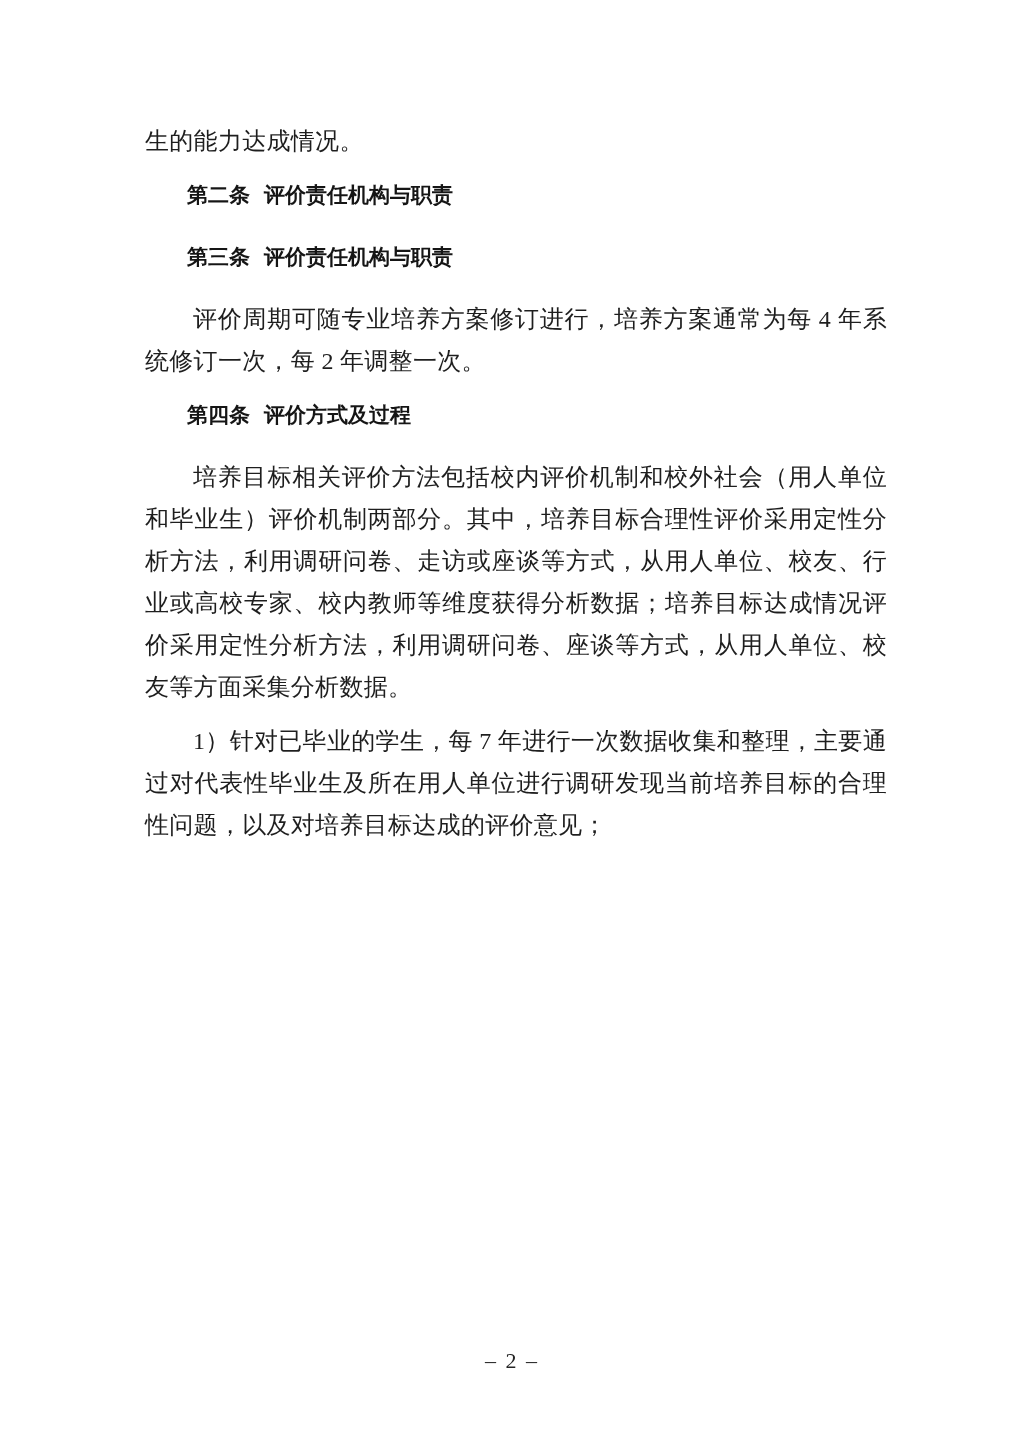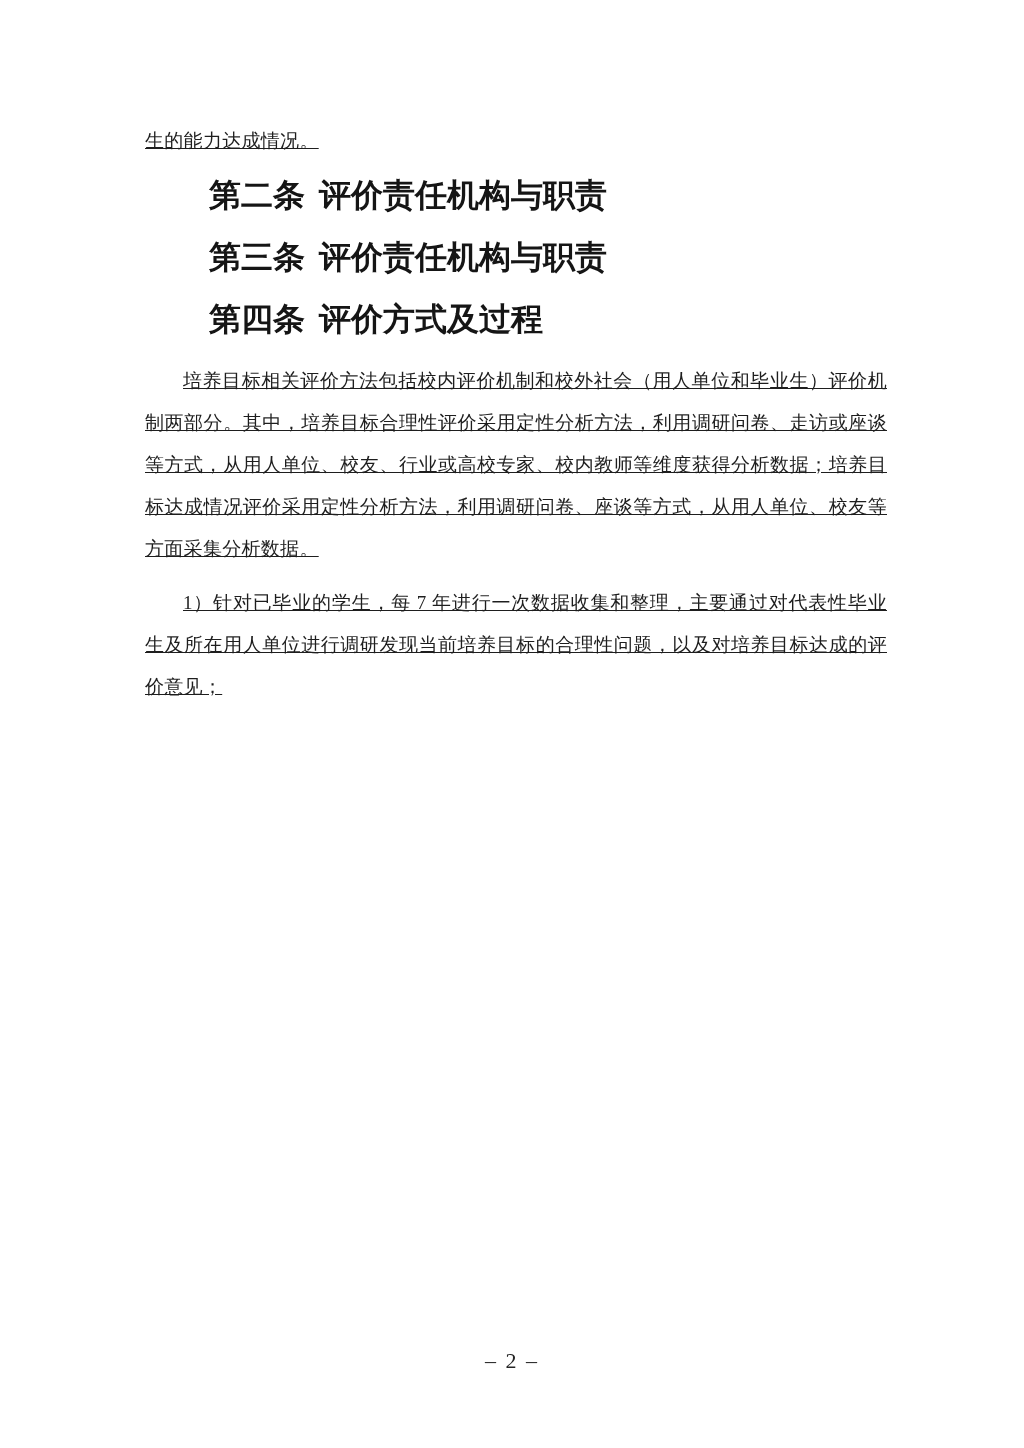--- a/index.html
+++ b/index.html
@@ -20,34 +20,33 @@
     inset: 0;
     background: #ffffff;
   }
   .content {
     position: absolute;
     left: 145px;
     top: 108px;
     width: 742px;
   }
   .para {
-    font-size: 19px;
+    font-size: 24px;
     line-height: 42px;
     margin: 12px 0;
     text-align: justify;
     text-justify: inter-ideograph;
     text-indent: 2em;
     letter-spacing: 0.3px;
-    text-decoration: underline;
   }
   .para.no-indent {
     text-indent: 0;
   }
   .section-heading {
-    font-size: 32px;
+    font-size: 21px;
     line-height: 42px;
     font-weight: bold;
     margin: 8px 0 20px 2em;
     color: #151515;
   }
   .heading-num {
     margin-right: 14px;
   }
   .page-footer {
     position: absolute;
@@ -71,20 +70,21 @@
     <div class="section-heading">
       <span class="heading-num">第二条</span><span>评价责任机构与职责</span>
     </div>
 
 
     <div class="section-heading">
       <span class="heading-num">第三条</span><span>评价责任机构与职责</span>
     </div>
 
 
+    <p class="para">评价周期可随专业培养方案修订进行，培养方案通常为每 4 年系统修订一次，每 2 年调整一次。</p>
 
     <div class="section-heading">
       <span class="heading-num">第四条</span><span>评价方式及过程</span>
     </div>
 
     <p class="para">培养目标相关评价方法包括校内评价机制和校外社会（用人单位和毕业生）评价机制两部分。其中，培养目标合理性评价采用定性分析方法，利用调研问卷、走访或座谈等方式，从用人单位、校友、行业或高校专家、校内教师等维度获得分析数据；培养目标达成情况评价采用定性分析方法，利用调研问卷、座谈等方式，从用人单位、校友等方面采集分析数据。</p>
 
     <p class="para">1）针对已毕业的学生，每 7 年进行一次数据收集和整理，主要通过对代表性毕业生及所在用人单位进行调研发现当前培养目标的合理性问题，以及对培养目标达成的评价意见；</p>
 
   </div>

